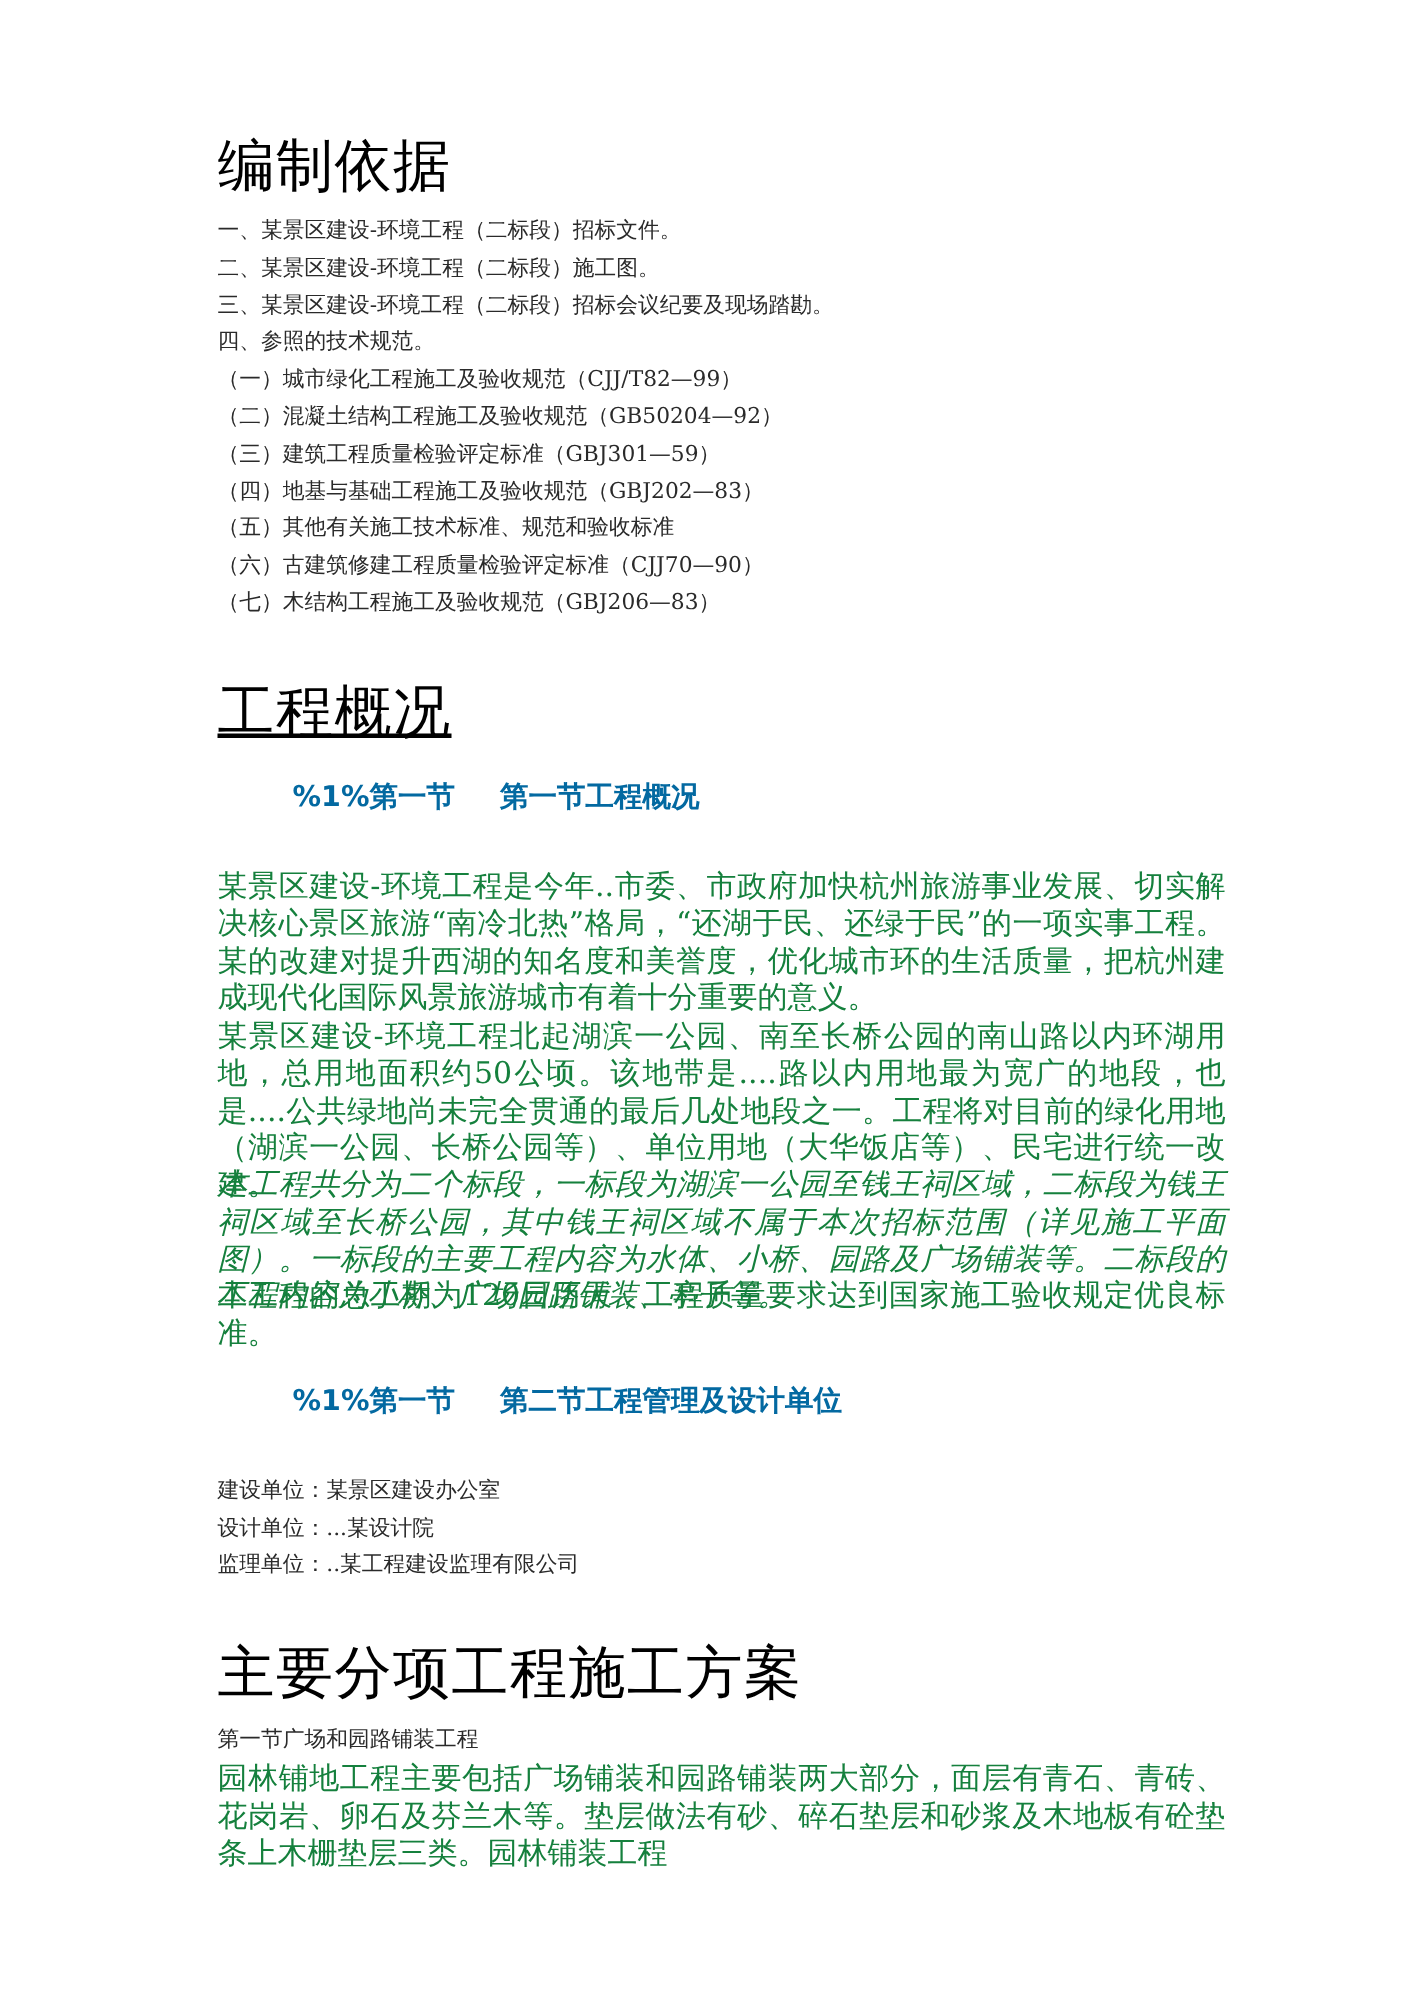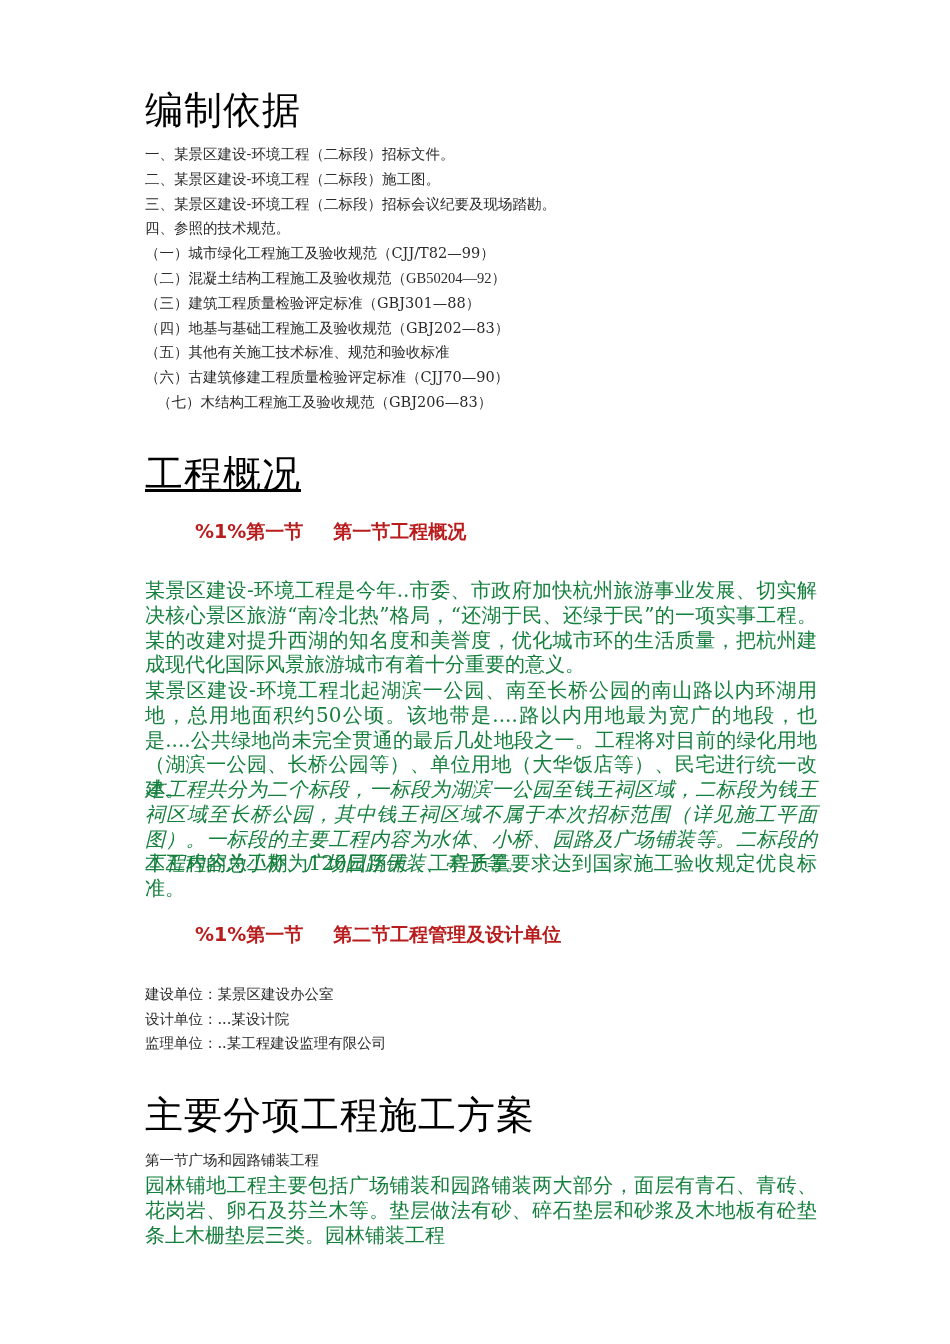--- a/index.html
+++ b/index.html
@@ -11,21 +11,21 @@
     .page { position: absolute; left: 145px; top: 0; width: 670px; }
     .h1 {
       position: absolute; left: 0;
       font-family: "DejaVu Sans", "Liberation Sans", sans-serif;
       font-size: 38px; font-weight: normal; color: #000; line-height: 44px;
       letter-spacing: 1px; white-space: nowrap;
     }
     .h2 {
       position: absolute; left: 50px;
       font-family: "DejaVu Sans", "Liberation Sans", sans-serif;
-      font-size: 19px; font-weight: bold; color: #b91c1c; line-height: 26px;
+      font-size: 19px; font-weight: bold; color: #0369a1; line-height: 26px;
       white-space: nowrap;
     }
     .h2 .gap { display: inline-block; width: 30px; }
     .line {
       position: absolute; left: 0;
       font-size: 14.5px; line-height: 24.8px; white-space: nowrap; color: #2a2a2a;
     }
     .para {
       position: absolute; left: 0; width: 672px;
       font-size: 20px; line-height: 24.8px; color: #15803d;
@@ -37,26 +37,26 @@
 
 <div class="page">
 
   <div class="h1" style="top:88px;">编制依据</div>
 
   <div class="line" style="top:142px;">一、某景区建设-环境工程（二标段）招标文件。</div>
   <div class="line" style="top:167px;">二、某景区建设-环境工程（二标段）施工图。</div>
   <div class="line" style="top:192px;">三、某景区建设-环境工程（二标段）招标会议纪要及现场踏勘。</div>
   <div class="line" style="top:216px;">四、参照的技术规范。</div>
   <div class="line" style="top:241px;">（一）城市绿化工程施工及验收规范（CJJ/T82—99）</div>
-  <div class="line" style="top:266px;font-family:Liberation Serif, serif;">（二）混凝土结构工程施工及验收规范（GB50204—92）</div>
-  <div class="line" style="top:291px;">（三）建筑工程质量检验评定标准（GBJ301—88）</div>
+  <div class="line" style="top:266px;">（二）混凝土结构工程施工及验收规范（GB50204—92）</div>
+  <div class="line" style="top:291px;">（三）建筑工程质量检验评定标准（GBJ301—59）</div>
   <div class="line" style="top:316px;">（四）地基与基础工程施工及验收规范（GBJ202—83）</div>
   <div class="line" style="top:340px;">（五）其他有关施工技术标准、规范和验收标准</div>
   <div class="line" style="top:365px;">（六）古建筑修建工程质量检验评定标准（CJJ70—90）</div>
-  <div class="line" style="top:390px;margin-left:12px;">（七）木结构工程施工及验收规范（GBJ206—83）</div>
+  <div class="line" style="top:390px;">（七）木结构工程施工及验收规范（GBJ206—83）</div>
 
   <div class="h1" style="top:452px;text-decoration:underline;">工程概况</div>
 
   <div class="h2" style="top:518px;">
     <span>%1%第一节</span><span class="gap"></span><span>第一节工程概况</span>
   </div>
 
   <div class="para" style="top:578px;">某景区建设-环境工程是今年..市委、市政府加快杭州旅游事业发展、切实解决核心景区旅游“南冷北热”格局，“还湖于民、还绿于民”的一项实事工程。某的改建对提升西湖的知名度和美誉度，优化城市环的生活质量，把杭州建成现代化国际风景旅游城市有着十分重要的意义。</div>
   <div class="para" style="top:678px;">某景区建设-环境工程北起湖滨一公园、南至长桥公园的南山路以内环湖用地，总用地面积约50公顷。该地带是....路以内用地最为宽广的地段，也是....公共绿地尚未完全贯通的最后几处地段之一。工程将对目前的绿化用地（湖滨一公园、长桥公园等）、单位用地（大华饭店等）、民宅进行统一改建。</div>
   <div class="para" style="top:777px;font-style:italic;">本工程共分为二个标段，一标段为湖滨一公园至钱王祠区域，二标段为钱王祠区域至长桥公园，其中钱王祠区域不属于本次招标范围（详见施工平面图）。一标段的主要工程内容为水体、小桥、园路及广场铺装等。二标段的工程内容为小桥、广场园路铺装、亭子等。</div>

